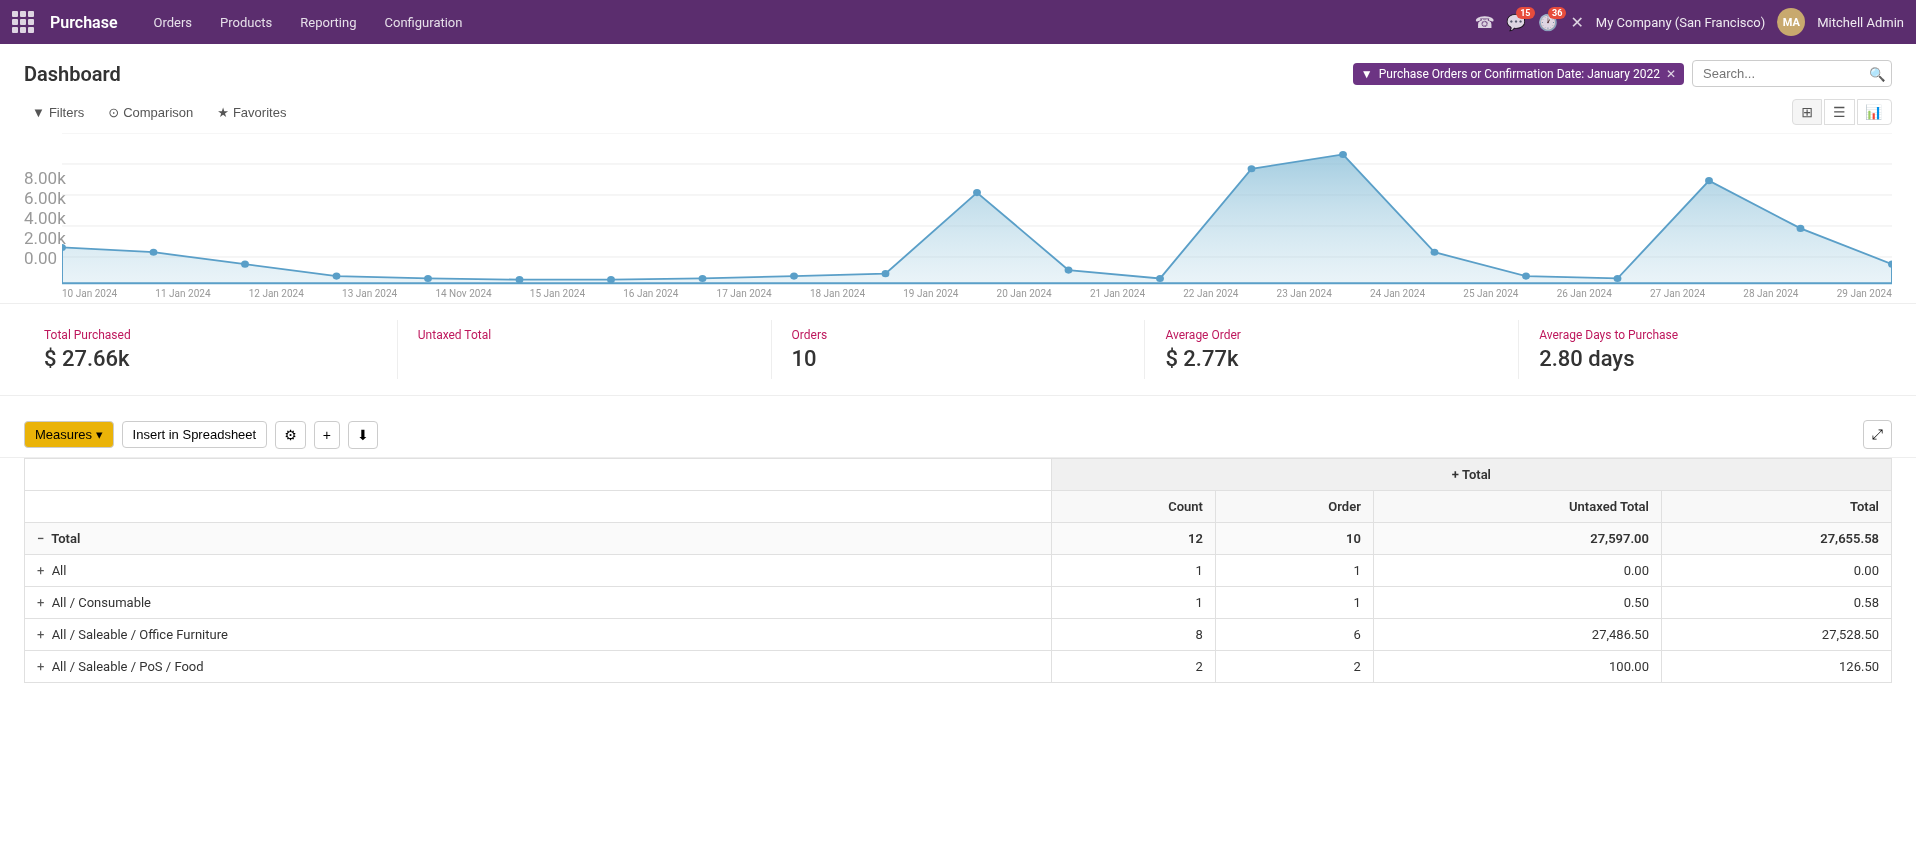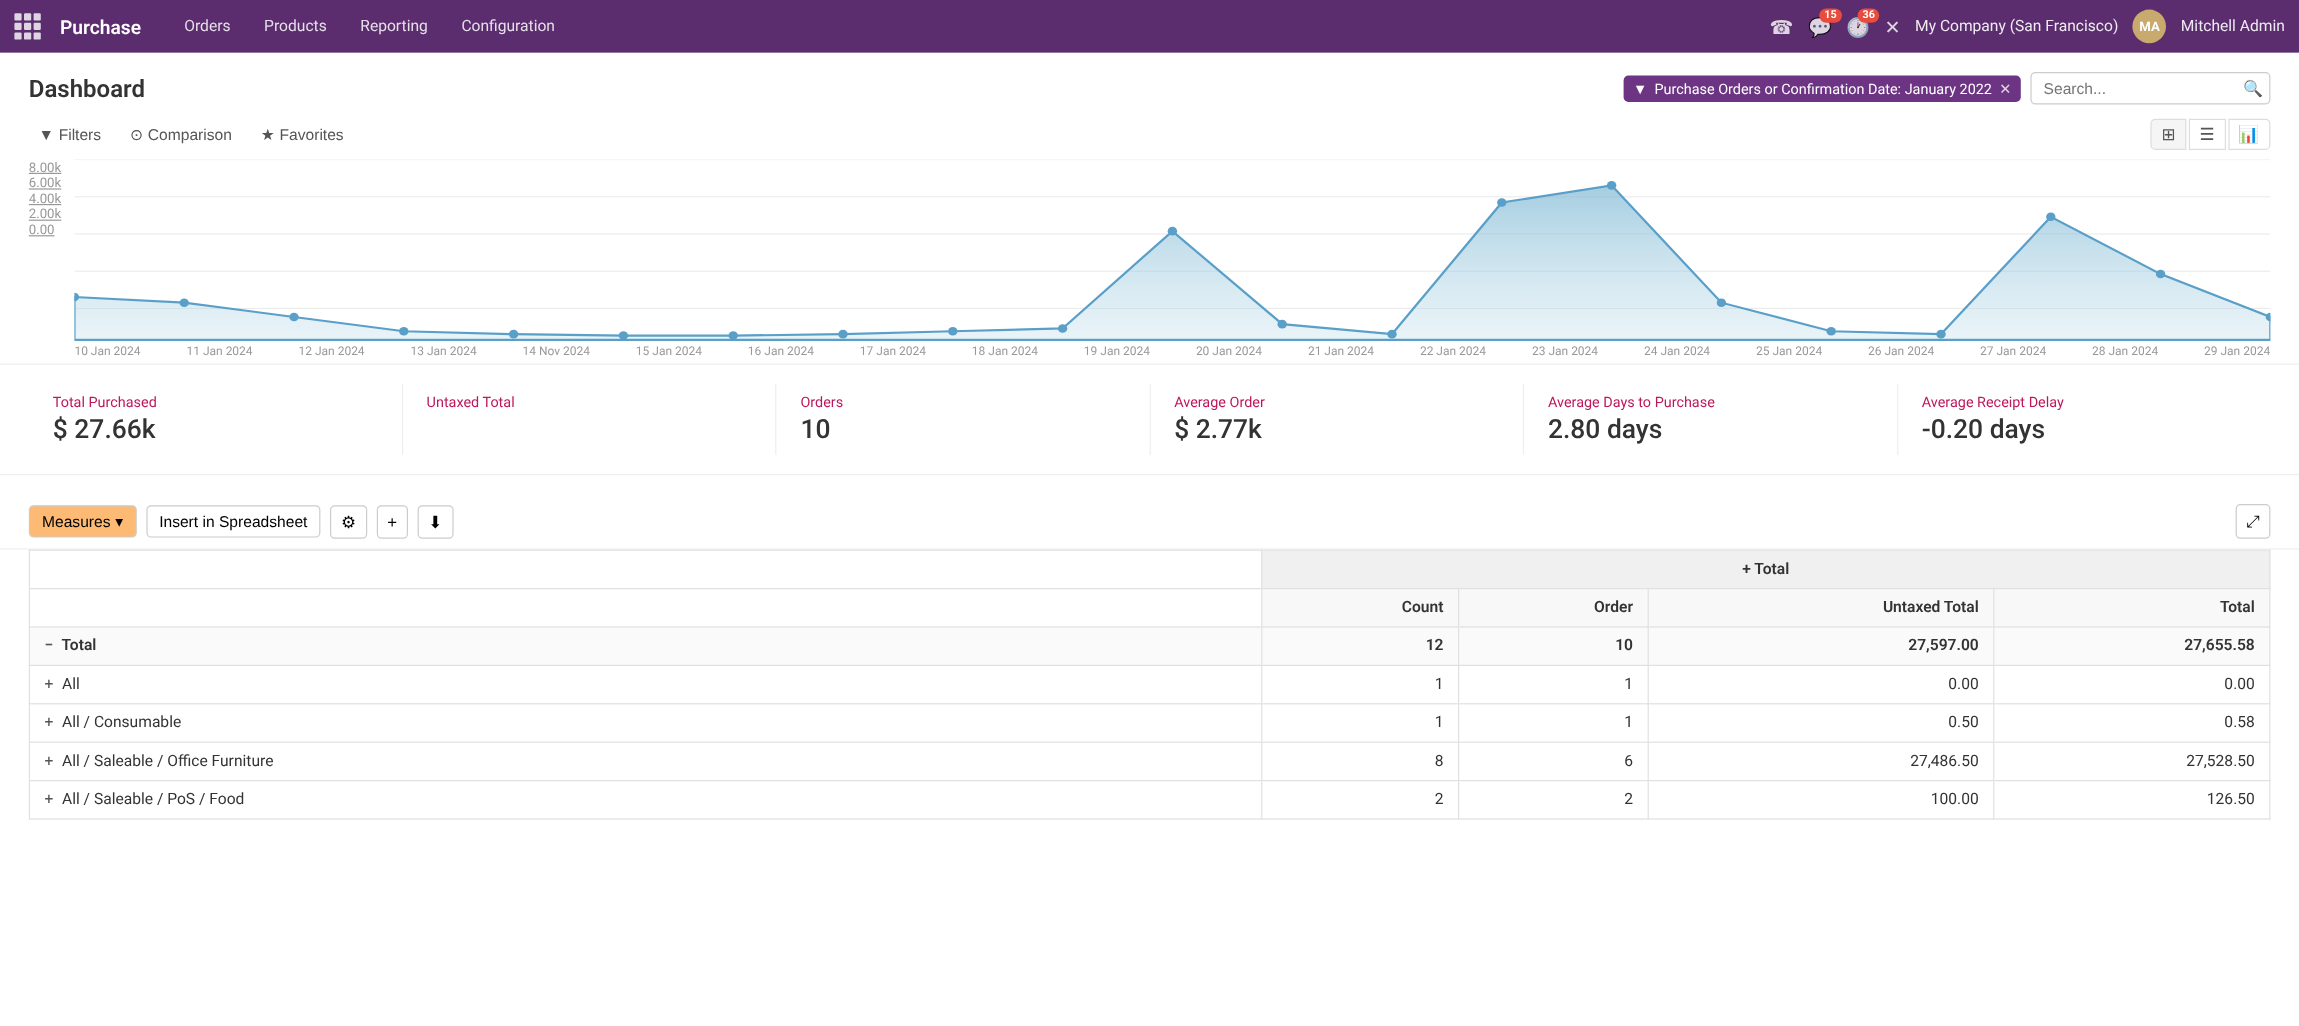--- a/index.html
+++ b/index.html
@@ -72,21 +72,21 @@
 
     
     .stats-row { display: flex; padding: 16px 24px; gap: 0; border-top: 1px solid #eee; border-bottom: 1px solid #eee; margin: 0 0 16px; }
     .stat-card { flex: 1; padding: 8px 20px; border-right: 1px solid #eee; }
     .stat-card:last-child { border-right: none; }
     .stat-label { font-size: 12px; color: #be185d; margin-bottom: 4px; }
     .stat-value { font-size: 22px; font-weight: 500; color: #333; }
 
     
     .bottom-toolbar { padding: 8px 24px; display: flex; align-items: center; gap: 8px; border-bottom: 1px solid #eee; }
-    .measures-btn { background: #fdba74; border: 1px solid #ccc; border-radius: 4px; padding: 5px 10px; cursor: pointer; font-size: 13px; display: flex; align-items: center; gap: 4px; }
+    .measures-btn { background: #eab308; border: 1px solid #ccc; border-radius: 4px; padding: 5px 10px; cursor: pointer; font-size: 13px; display: flex; align-items: center; gap: 4px; }
     .insert-btn { background: white; border: 1px solid #ccc; border-radius: 4px; padding: 5px 10px; cursor: pointer; font-size: 13px; }
     .icon-btn { background: white; border: 1px solid #ccc; border-radius: 4px; padding: 5px 8px; cursor: pointer; font-size: 14px; }
     .expand-btn { margin-left: auto; background: white; border: 1px solid #ccc; border-radius: 4px; padding: 5px 8px; cursor: pointer; font-size: 14px; }
 
     
     .pivot-table { width: 100%; border-collapse: collapse; }
     .pivot-table th {
       background: #f8f8f8;
       border: 1px solid #e0e0e0;
       padding: 8px 12px;
@@ -178,21 +178,21 @@
     </button>
     <div class="view-btns">
       <button class="view-btn active">⊞</button>
       <button class="view-btn">☰</button>
       <button class="view-btn">📊</button>
     </div>
   </div>
 
   <div style="padding: 0 24px 0 24px;">
     <div style="display:flex; height:155px;">
-      <div style="display:flex;flex-direction:column;justify-content:flex-start;width:38px;font-size:11px;color:#999;padding-bottom:20px;text-decoration:underline;">
+      <div style="display:flex;flex-direction:column;justify-content:flex-end;width:38px;font-size:17px;color:#999;padding-bottom:20px;">
         <span>8.00k</span>
         <span>6.00k</span>
         <span>4.00k</span>
         <span>2.00k</span>
         <span>0.00</span>
       </div>
       <div style="flex:1;position:relative;">
         <svg width="100%" height="100%" viewBox="0 0 1400 130" preserveAspectRatio="none">
 
           <line x1="0" y1="0" x2="1400" y2="0" stroke="#e0e0e0" stroke-width="0.5"></line>
@@ -295,24 +295,20 @@
       <div class="stat-value">10</div>
     </div>
     <div class="stat-card">
       <div class="stat-label">Average Order</div>
       <div class="stat-value">$ 2.77k</div>
     </div>
     <div class="stat-card">
       <div class="stat-label">Average Days to Purchase</div>
       <div class="stat-value">2.80 days</div>
     </div>
-    <div class="stat-card">
-      <div class="stat-label">Average Receipt Delay</div>
-      <div class="stat-value">-0.20 days</div>
-    </div>
   </div>
 
   <div class="bottom-toolbar">
     <button class="measures-btn">
       <span>Measures</span>
       <span>▾</span>
     </button>
     <button class="insert-btn">
       <span>Insert in Spreadsheet</span>
     </button>

